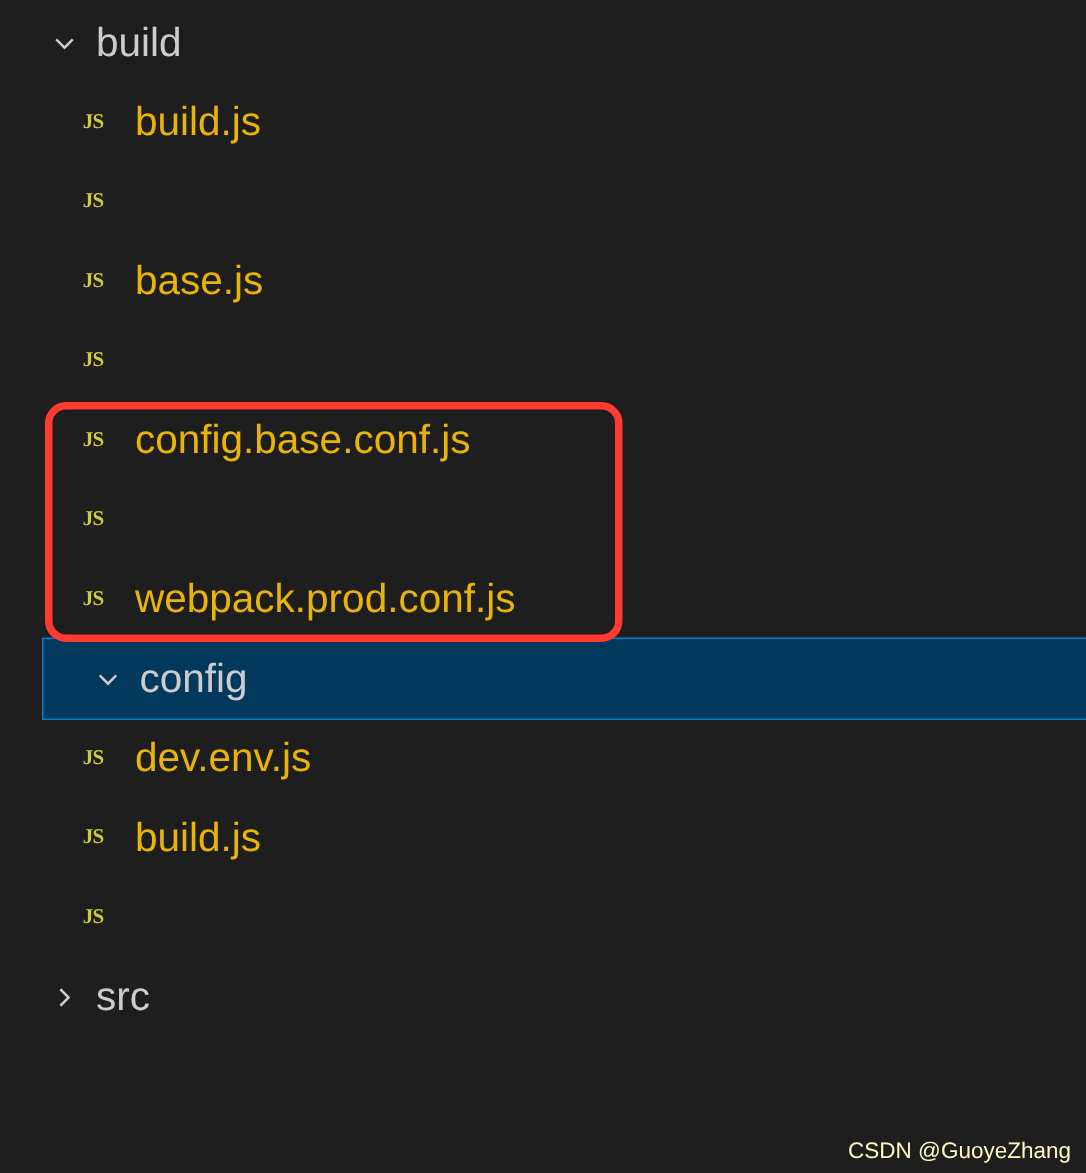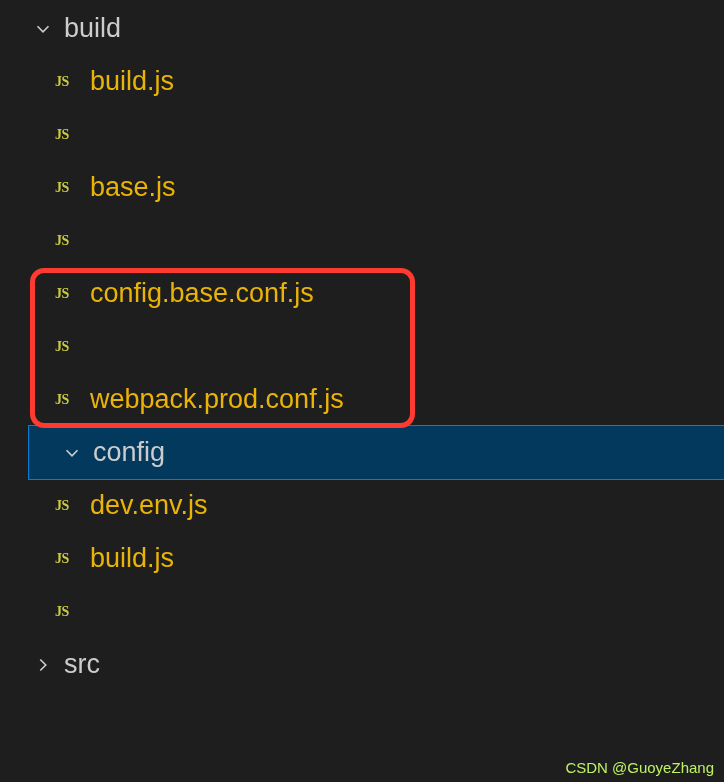--- a/index.html
+++ b/index.html
@@ -88,21 +88,21 @@
       border: 5px solid #ff3a30;
       border-radius: 14px;
       pointer-events: none;
       z-index: 10;
     }
     .watermark {
       position: absolute;
       bottom: 6px;
       right: 10px;
       font-size: 15px;
-      color: #bef264;
+      color: #fef9c3;
       font-family: Arial, sans-serif;
     }
   </style>
 </head>
 <body>
 
 <div class="tree">
 
   <div class="tree-row indent-0">
     <span class="chevron">

